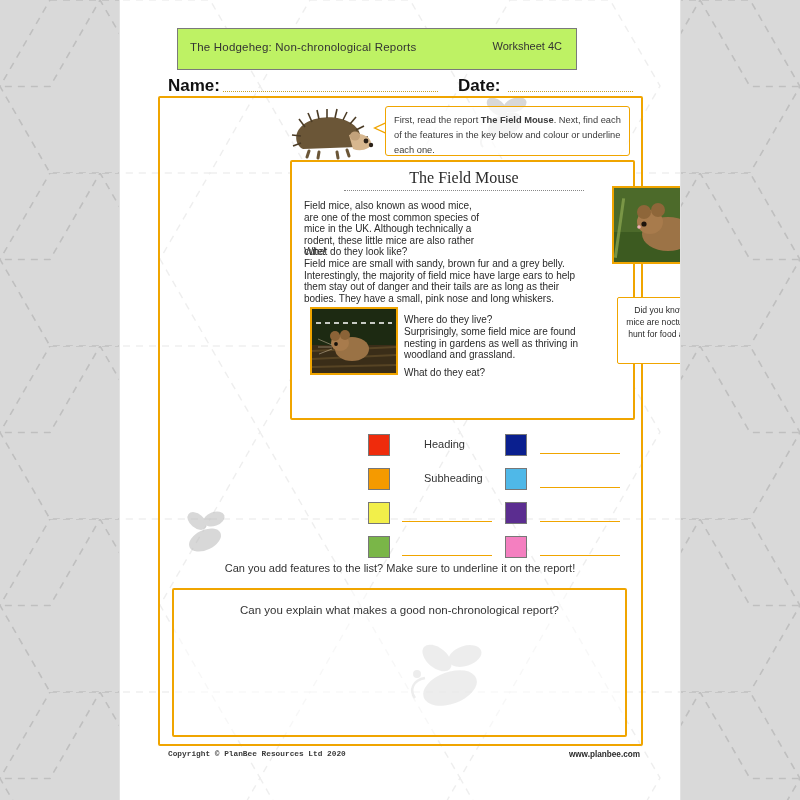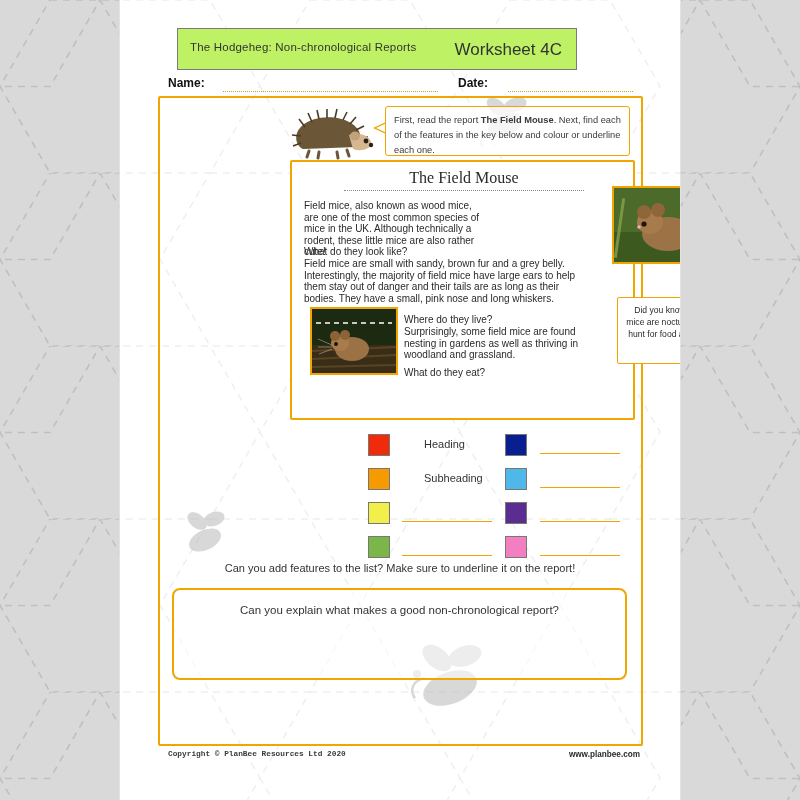--- a/index.html
+++ b/index.html
@@ -36,29 +36,29 @@
     box-sizing:border-box;
   }
   .title-left{
     position:absolute;left:12px;top:12px;
     font-size:11.5px;color:#333;
     font-family:"Liberation Sans",sans-serif;
     letter-spacing:.2px;
   }
   .title-right{
     position:absolute;right:14px;top:11px;
-    font-size:17px;color:#333;
+    font-size:11px;color:#333;
   }
 
   
   .namedate{
     position:absolute;left:48px;top:74px;width:465px;height:22px;
   }
   .nd-label{
-    position:absolute;font-size:12px;font-weight:bold;color:#111;
+    position:absolute;font-size:17px;font-weight:bold;color:#111;
     font-family:"Liberation Sans",sans-serif;
   }
   .nd-line{
     position:absolute;border-bottom:1.5px dotted #c9a227;height:1px;
   }
 
   
   .outer-frame{
     position:absolute;
     left:38px;top:96px;
@@ -166,24 +166,24 @@
   
   .q-line{
     position:absolute;left:50px;top:562px;width:460px;
     font-size:11px;color:#333;text-align:center;
   }
 
   
   .bottom-box{
     position:absolute;
     left:52px;top:588px;
-    width:455px;height:92px;
+    width:455px;height:149px;
     border:2px solid #f0a500;
     box-sizing:border-box;
-    border-radius:8px;
+    border-radius:2px;
     background:rgba(255,255,255,0.55);
   }
   .bottom-q{
     position:absolute;left:0;top:14px;width:100%;
     text-align:center;font-size:11.5px;color:#333;
   }
 
   
   .footer-left{
     position:absolute;left:48px;top:750px;

